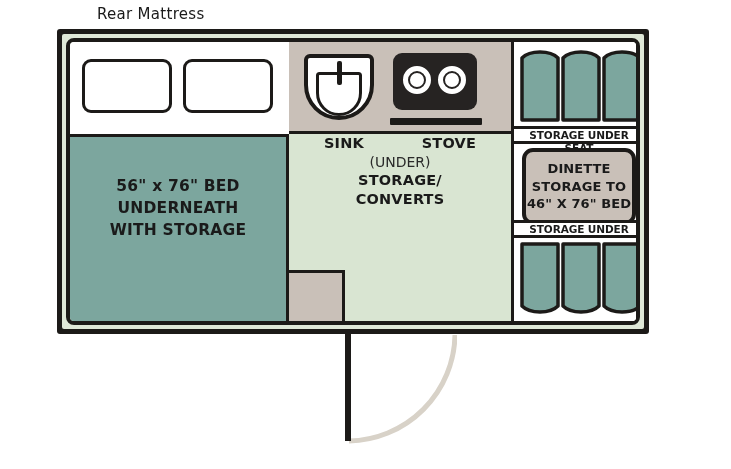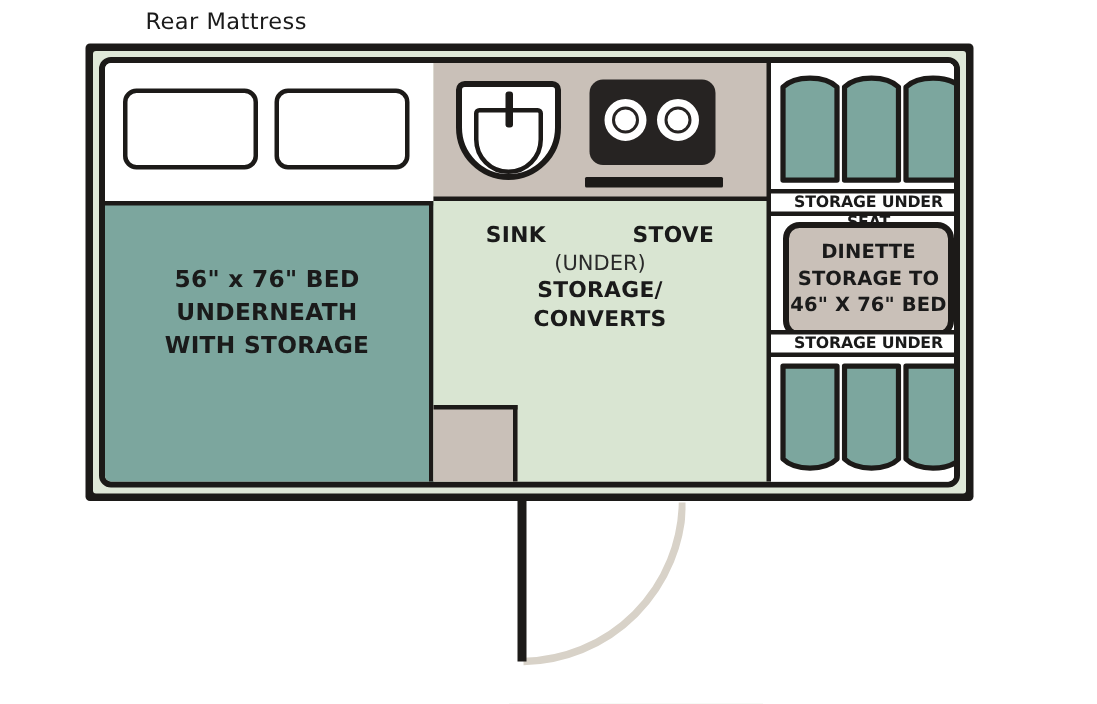--- a/index.html
+++ b/index.html
@@ -193,21 +193,20 @@
   }
 
   
   #galley-text {
     left: 219px;
     top: 92px;
     width: 225px;
     height: 196px;
     background: #d9e5d2;
     border-right: 3px solid #1c1a18;
-    padding-top: 14px;
   }
   .galley-row {
     text-align: center;
     font-size: 14.5px;
     font-weight: bold;
     color: #1a1a1a;
     letter-spacing: 0.2px;
     line-height: 1.3;
   }
   #sink-stove-row {

